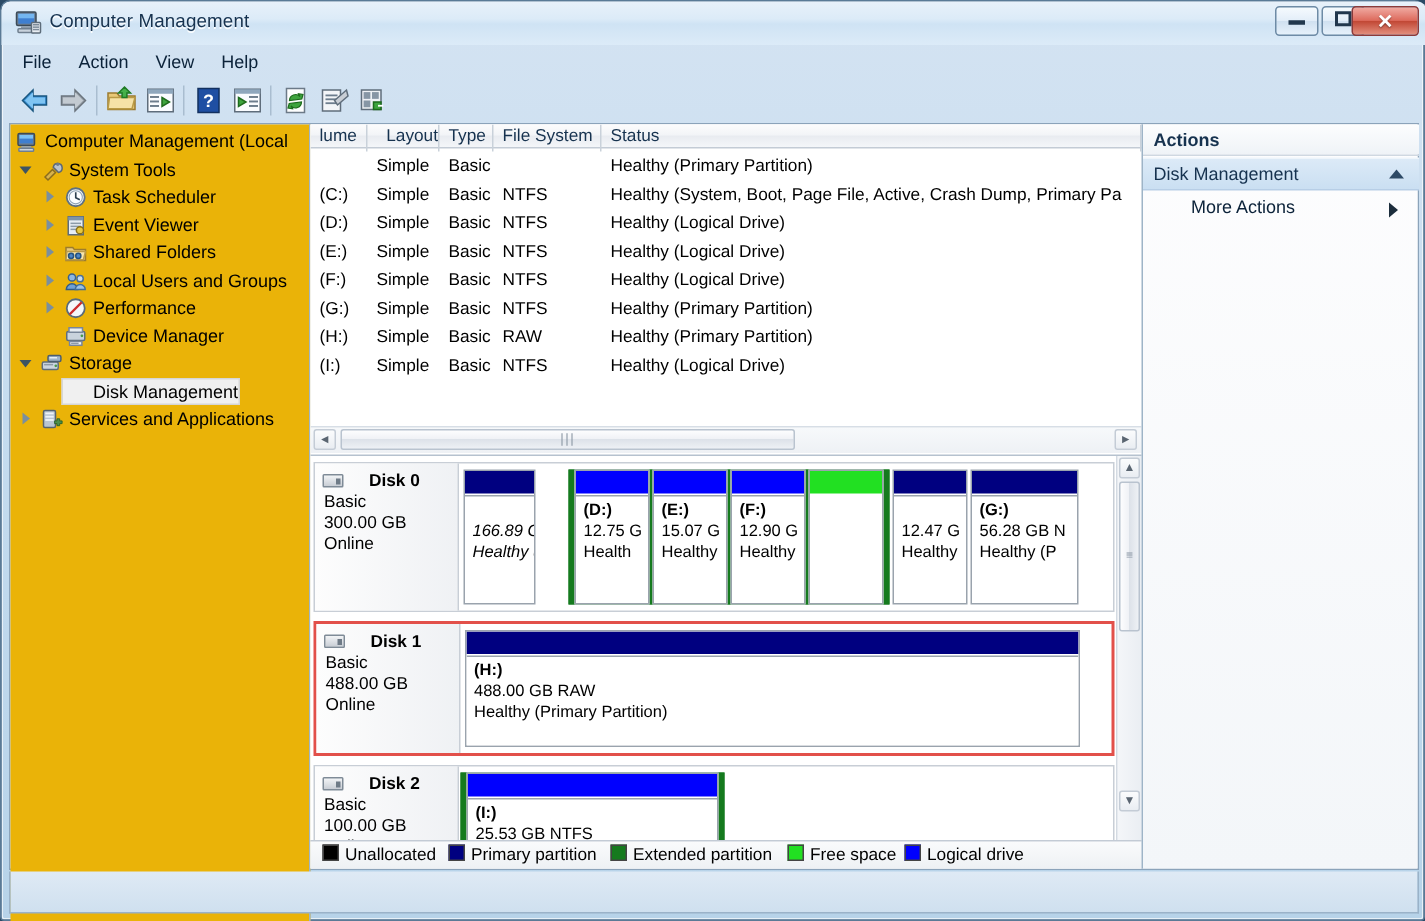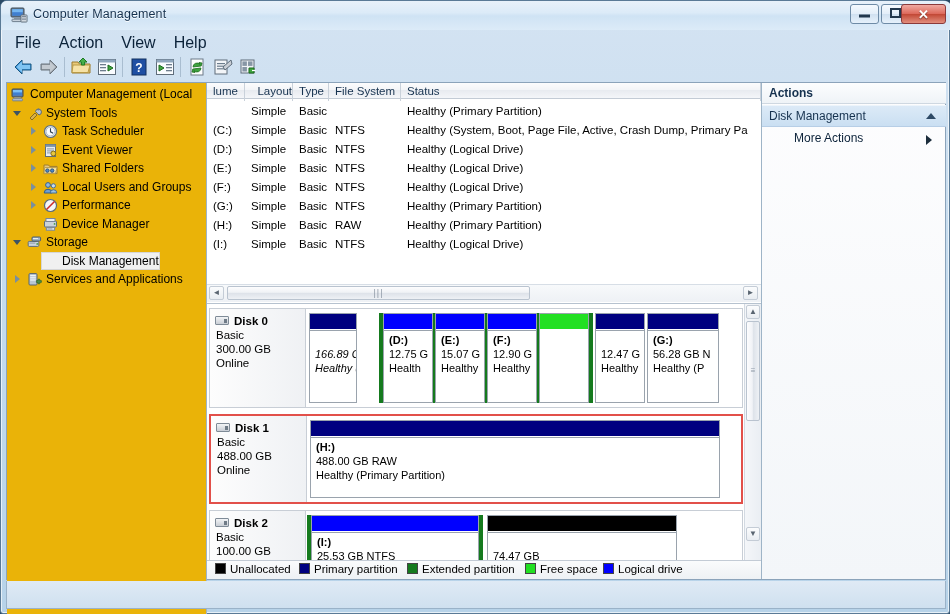--- a/index.html
+++ b/index.html
@@ -52,21 +52,21 @@
   .minglyph{ display:inline-block; width:11px; height:3px; background:#21374d;
     margin-top:4px; }
   .maxglyph{ display:inline-block; width:11px; height:10px;
     border:2px solid #21374d; }
 
   
   #menubar{
     position:absolute; left:5px; top:30px; width:940px; height:22px;
   }
   .menuitem{
-    float:left; padding:3px 9px 3px 9px; font-size:16px; color:#0b2239;
+    float:left; padding:3px 9px 3px 9px; font-size:12px; color:#0b2239;
     cursor:default;
   }
   
   #toolbar{
     position:absolute; left:5px; top:52px; width:940px; height:28px;
   }
   .tb{ position:absolute; top:3px; width:22px; height:22px; cursor:default; }
   .tbsep{ position:absolute; top:4px; width:1px; height:20px;
     background:#a9bdd0; }
 
@@ -155,21 +155,21 @@
   }
   .diskrow{ position:absolute; left:2px; width:534px;
     border:1px solid #c8ced6; background:#fff; }
   .diskrow.sel{ border:2px solid #e2504a; }
   .diskinfo{
     position:absolute; left:0; top:0; width:96px; height:100%;
     background:linear-gradient(to right,#fdfdfd,#eff1f4);
     border-right:1px solid #c8ced6;
     font-size:11.5px; color:#000; padding:6px 0 0 6px;
   }
-  .diskinfo .dname{ font-weight:bold; padding-left:18px; }
+  .diskinfo .dname{ font-weight:bold; padding-left:30px; }
   .diskinfo .dline{ padding-top:2px; }
   .diskicon{ position:absolute; left:5px; top:7px; width:14px; height:9px;
     background:linear-gradient(to bottom,#f2f4f6,#c9ced5);
     border:1px solid #7f8b97; border-radius:1px; }
   .diskicon::after{ content:""; position:absolute; right:1px; top:2px;
     width:3px; height:4px; background:#6f7b87; }
   .partzone{ position:absolute; top:0; height:100%; }
   .part{
     position:absolute; top:4px; bottom:4px;
     background:#fff; border:1px solid #9aa3ad;
@@ -660,27 +660,20 @@
               </div>
               <div class="partzone" style="left: 97px; right: 0px;">
                 <div class="extwrap" style="left: 0px; width: 176px;"></div>
                 <div class="part" style="left: 4px; width: 168px;">
                   <div class="partbar" style="background:#0000ff"></div>
                   <div class="partbody">
                     <div class="ptitle">(I:)</div>
                     <div class="pline">25.53 GB NTFS</div>
                   </div>
                 </div>
-                <div class="part" style="left: 180px; width: 190px;">
-                  <div class="partbar" style="background:#000000"></div>
-                  <div class="partbody">
-                    <div class="ptitle">&nbsp;</div>
-                    <div class="pline">74.47 GB</div>
-                  </div>
-                </div>
               </div>
             </div>
           </div>
         <div id="dv-scroll">
           <div class="vsb-arrow" style="top:1px">
               <span class="arr">▲</span>
             </div>
           <div class="vsb-thumb" style="top:17px; height:100px">
               <span class="vgrip">≡</span>
             </div>

